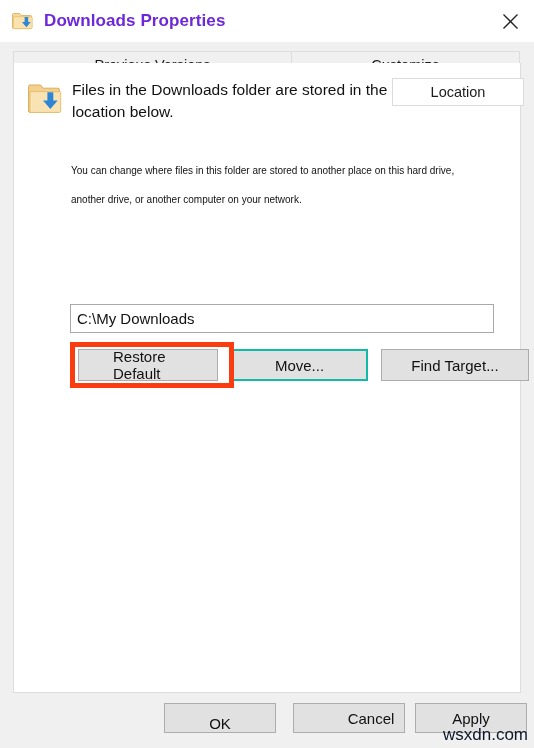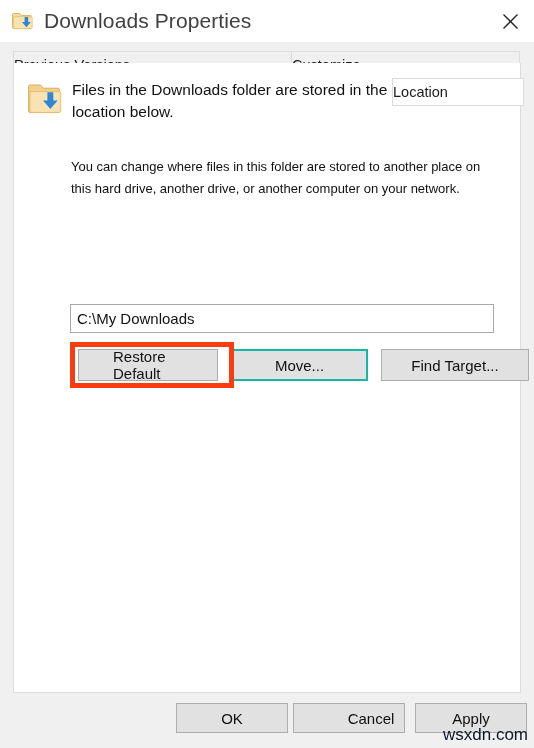--- a/index.html
+++ b/index.html
@@ -35,23 +35,24 @@
   }
   .title-icon {
     width: 22px;
     height: 22px;
     margin-left: 12px;
     margin-right: 10px;
     position: relative;
     flex: 0 0 auto;
   }
   .title-text {
-    font-size: 21px;
-    color: #404040;
+    font-size: 17px;
+    color: #6d28d9;
     letter-spacing: 0.1px;
+    font-weight: bold;
   }
   .close-btn {
     position: absolute;
     right: 0;
     top: 0;
     width: 48px;
     height: 42px;
     display: flex;
     align-items: center;
     justify-content: center;
@@ -81,21 +82,21 @@
   .tab-row-2 { top: 36px; }
   .tab {
     height: 27px;
     box-sizing: border-box;
     border: 1px solid #dcdcdc;
     background: #f0f0f0;
     color: #1b1b1b;
     font-size: 14.5px;
     display: flex;
     align-items: center;
-    justify-content: flex-start;
+    justify-content: center;
     margin-right: -1px;
     cursor: default;
     user-select: none;
   }
   .tab.selected {
     background: #ffffff;
     border-bottom-color: #ffffff;
     border-color: #dcdcdc;
     position: relative;
     z-index: 3;
@@ -128,22 +129,22 @@
     margin-right: 10px;
   }
   .intro-text {
     font-size: 15.5px;
     line-height: 22px;
     color: #111111;
     max-width: 400px;
   }
 
   .para {
-    font-size: 13px;
-    line-height: 22px;
+    font-size: 10px;
+    line-height: 29px;
     color: #111111;
     margin: 33px 0 0 57px;
     max-width: 415px;
   }
 
   .path-field {
     position: absolute;
     left: 56px;
     top: 241px;
     width: 424px;
@@ -216,21 +217,21 @@
     border: 1px solid #adadad;
     color: #111111;
     font-family: "Liberation Sans", sans-serif;
     font-size: 15px;
     display: flex;
     align-items: center;
     justify-content: center;
     cursor: default;
     user-select: none;
   }
-  .btn-ok     { left: 176px; }
+  .btn-ok     { left: 164px; align-items: flex-end; }
   .btn-cancel { left: 293px; padding-left: 44px; }
   .btn-apply  { left: 415px; }
 
   .watermark {
     position: absolute;
     right: 6px;
     bottom: 3px;
     font-size: 17px;
     color: #0f172a;
     font-family: "Liberation Sans", sans-serif;

